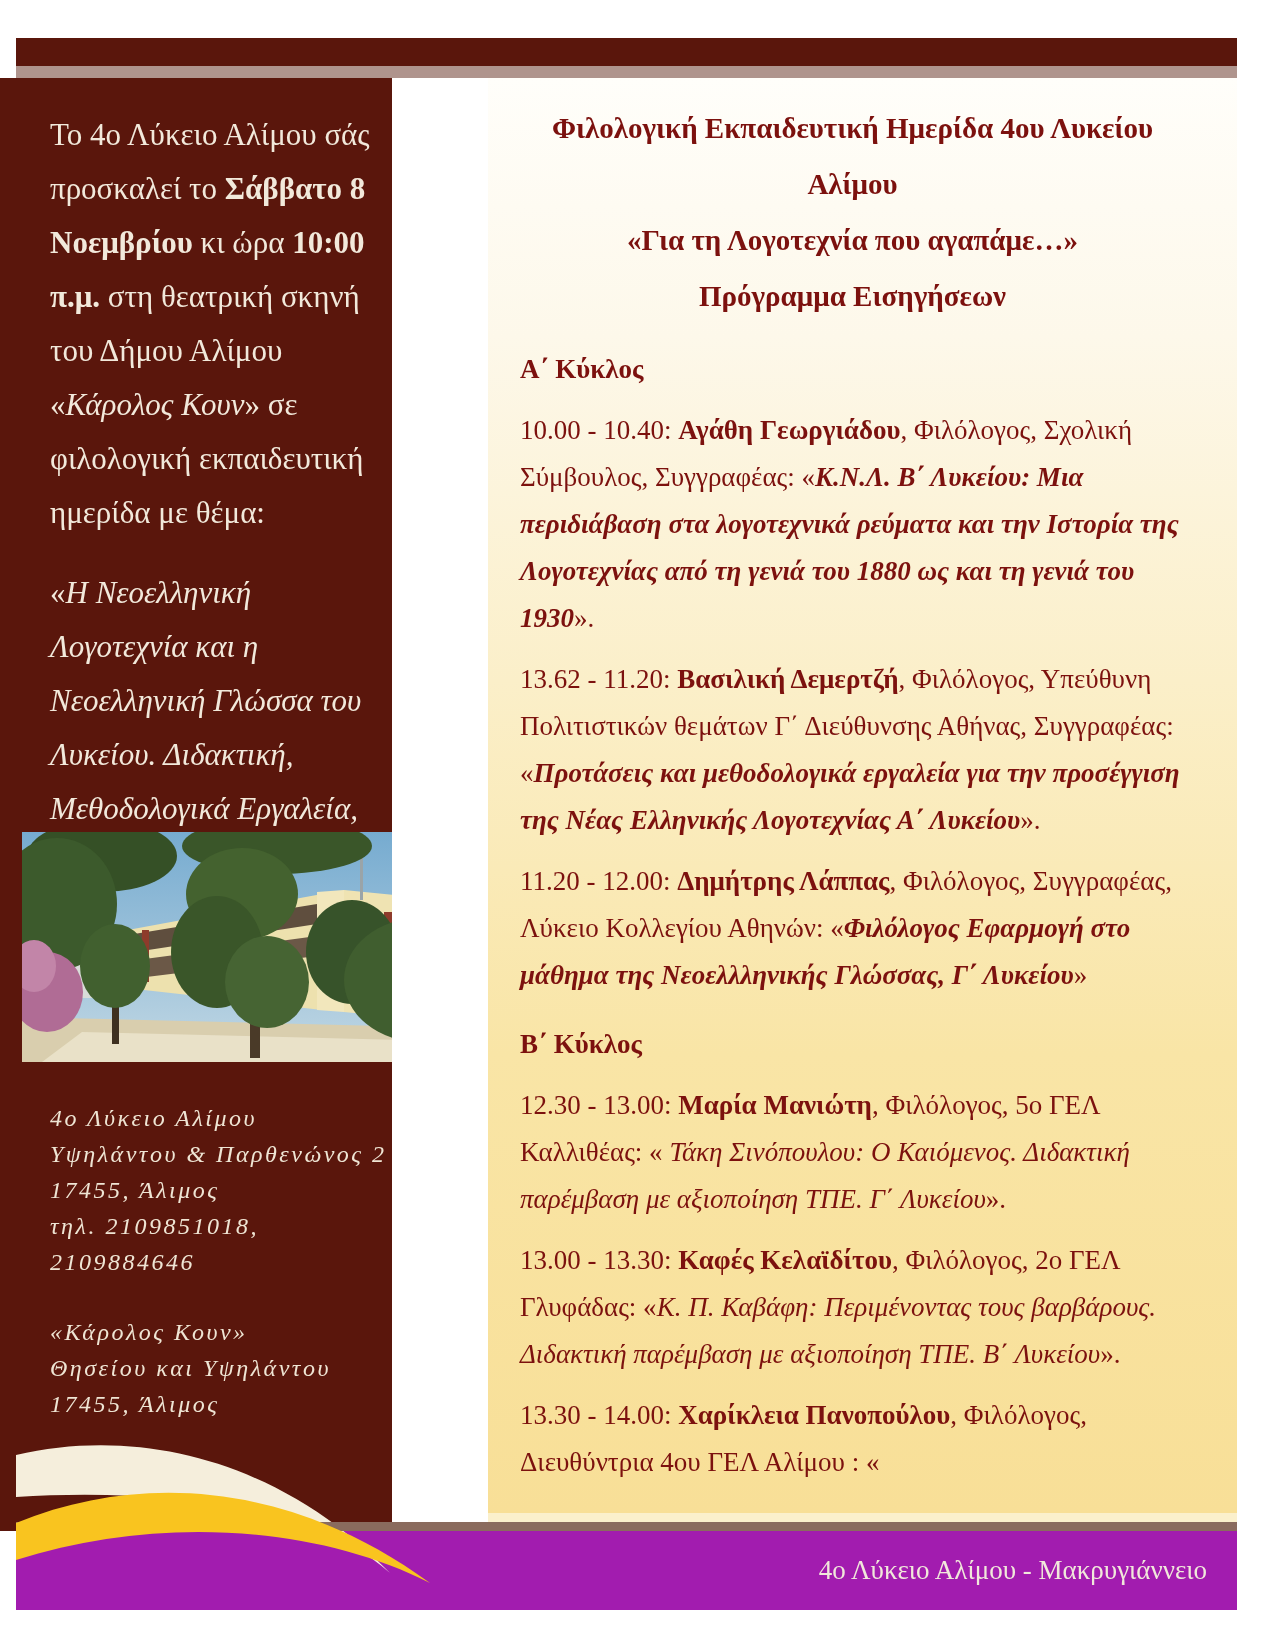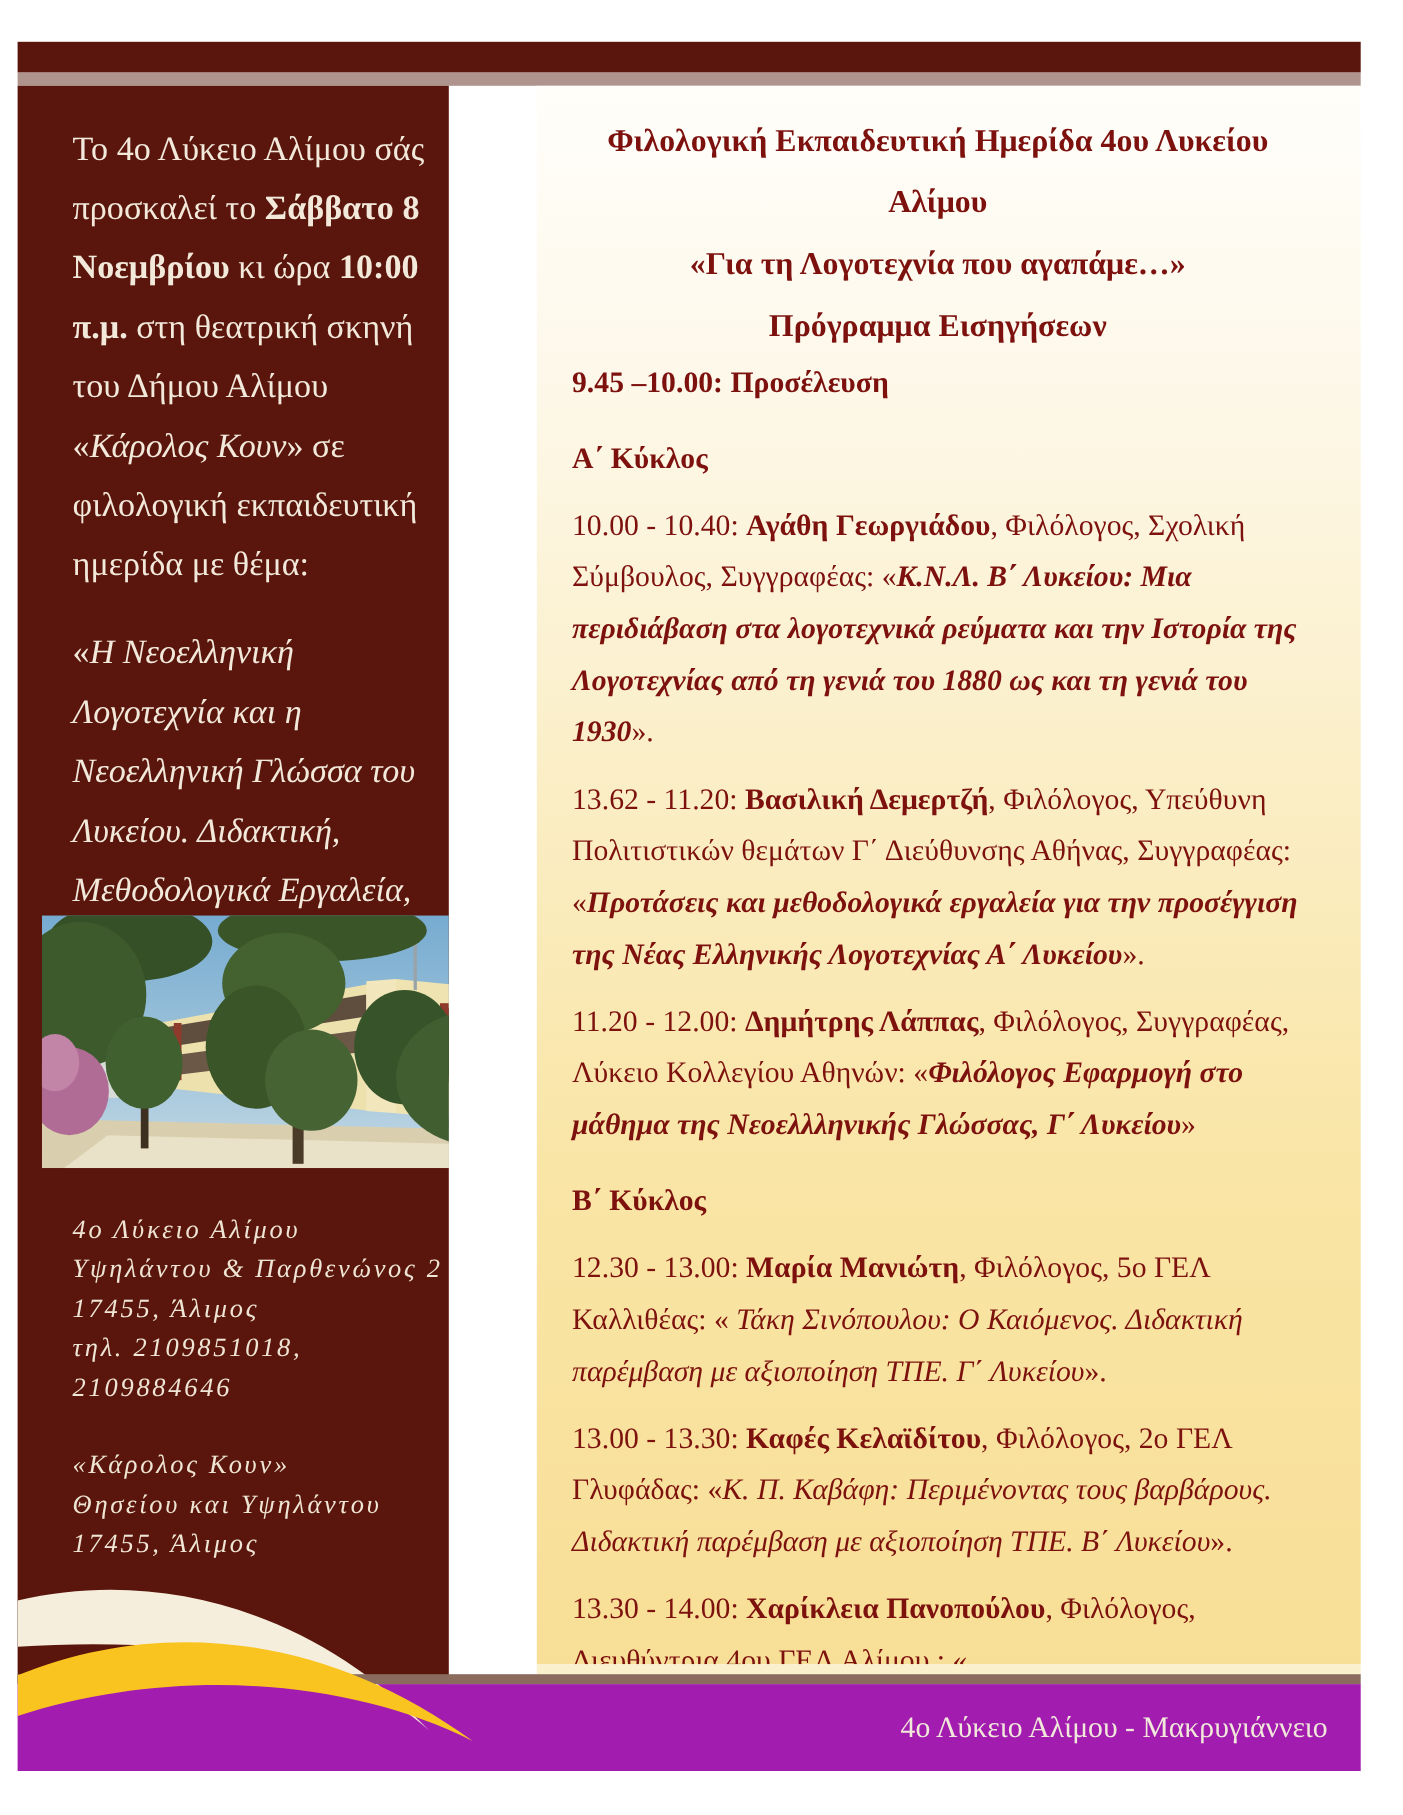--- a/index.html
+++ b/index.html
@@ -6,21 +6,21 @@
   body{
     width:1275px;height:1650px;background:#ffffff;position:relative;
     font-family:"Liberation Serif", serif;
     -webkit-font-smoothing:antialiased;
   }
   .abs{position:absolute;}
   
   .topbar{left:16px;top:38px;width:1221px;height:28px;background:#5A160C;}
   .topstripe{left:16px;top:66px;width:1221px;height:12px;background:#AF948D;}
   
-  .leftcol{left:16px;top:78px;width:392px;height:1453px;background:#5A160C;overflow:hidden;}
+  .leftcol{left:0;top:78px;width:392px;height:1453px;background:#5A160C;overflow:hidden;}
   .intro{
     margin:0;padding:30px 20px 0 50px;
     color:#F2E9DB;font-size:31px;line-height:54px;
   }
   .theme{
     margin:0;padding:26px 12px 0 50px;
     color:#F2E9DB;font-size:31px;line-height:54px;
   }
   .photo{position:absolute;left:22px;top:754px;width:445px;height:230px;overflow:hidden;}
   .photo svg{display:block;width:445px;height:230px;}
@@ -117,21 +117,20 @@
         <div>17455, Άλιμος</div>
       </div>
     </div>
   </div>
 
   <div class="abs rightcol">
     <div class="rc-inner">
       <div class="rtitle">Φιλολογική Εκπαιδευτική Ημερίδα 4ου Λυκείου Αλίμου</div>
       <div class="rtitle">«Για τη Λογοτεχνία  που αγαπάμε…»</div>
       <div class="rtitle">Πρόγραμμα Εισηγήσεων</div>
-      <p class="rpara bold">9.45 –10.00: Προσέλευση</p>
       <p class="rpara bold cyc">Α΄ Κύκλος</p>
       <p class="rpara"><span>10.00 - 10.40: </span><span class="b">Αγάθη Γεωργιάδου</span><span>, Φιλόλογος, Σχολική Σύμβουλος, Συγγραφέας: «</span><span class="b i">Κ.Ν.Λ. Β΄ Λυκείου: Μια περιδιάβαση στα λογοτεχνικά ρεύματα και την Ιστορία της Λογοτεχνίας από τη γενιά του 1880 ως και τη γενιά του 1930</span><span>».</span></p>
       <p class="rpara"><span>13.62 - 11.20: </span><span class="b">Βασιλική Δεμερτζή</span><span>, Φιλόλογος, Υπεύθυνη Πολιτιστικών θεμάτων Γ΄ Διεύθυνσης Αθήνας, Συγγραφέας: «</span><span class="b i">Προτάσεις και μεθοδολογικά εργαλεία για την προσέγγιση της Νέας Ελληνικής Λογοτεχνίας Α΄ Λυκείου</span><span>».</span></p>
       <p class="rpara"><span>11.20 - 12.00: </span><span class="b">Δημήτρης Λάππας</span><span>, Φιλόλογος, Συγγραφέας, Λύκειο Κολλεγίου Αθηνών: «</span><span class="b i">Φιλόλογος Εφαρμογή στο μάθημα της Νεοελλληνικής Γλώσσας, Γ΄ Λυκείου</span><span>»</span></p>
       <p class="rpara bold cyc">Β΄ Κύκλος</p>
       <p class="rpara"><span>12.30 - 13.00: </span><span class="b">Μαρία Μανιώτη</span><span>, Φιλόλογος, 5ο ΓΕΛ Καλλιθέας: «</span><span class="i"> Τάκη Σινόπουλου: Ο Καιόμενος. Διδακτική παρέμβαση με αξιοποίηση ΤΠΕ. Γ΄ Λυκείου</span><span>».</span></p>
       <p class="rpara"><span>13.00 - 13.30: </span><span class="b">Καφές Κελαϊδίτου</span><span>, Φιλόλογος, 2ο ΓΕΛ Γλυφάδας: «</span><span class="i">Κ. Π. Καβάφη: Περιμένοντας τους βαρβάρους. Διδακτική παρέμβαση με αξιοποίηση ΤΠΕ.  Β΄ Λυκείου</span><span>».</span></p>
       <p class="rpara"><span>13.30 - 14.00: </span><span class="b">Χαρίκλεια Πανοπούλου</span><span>, Φιλόλογος, Διευθύντρια 4ου ΓΕΛ Αλίμου : «</span></p>
     </div>
   </div>

